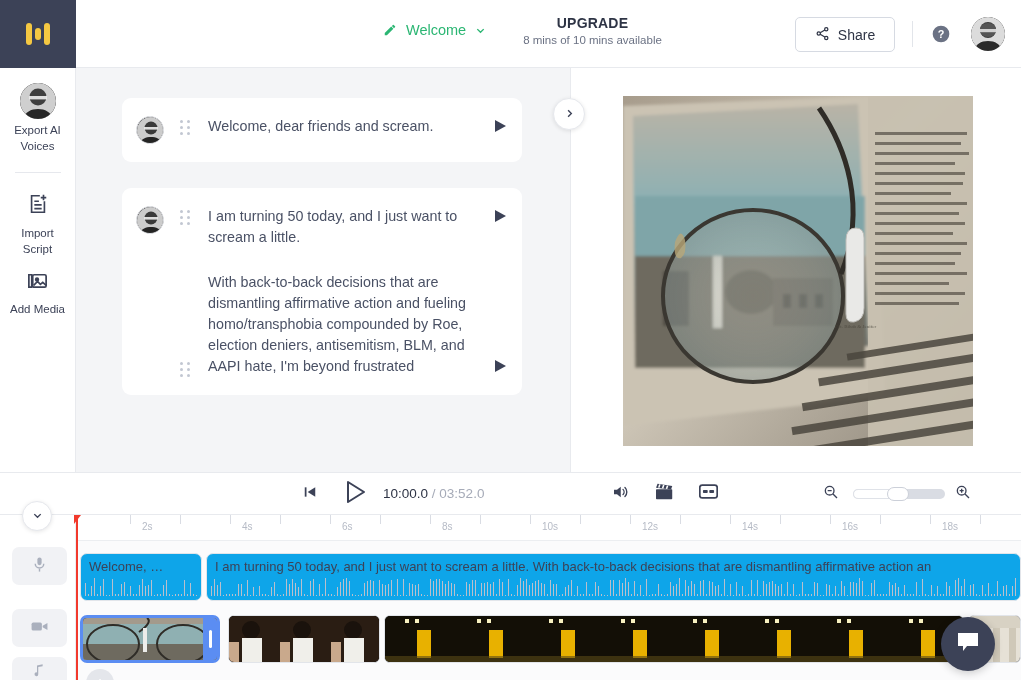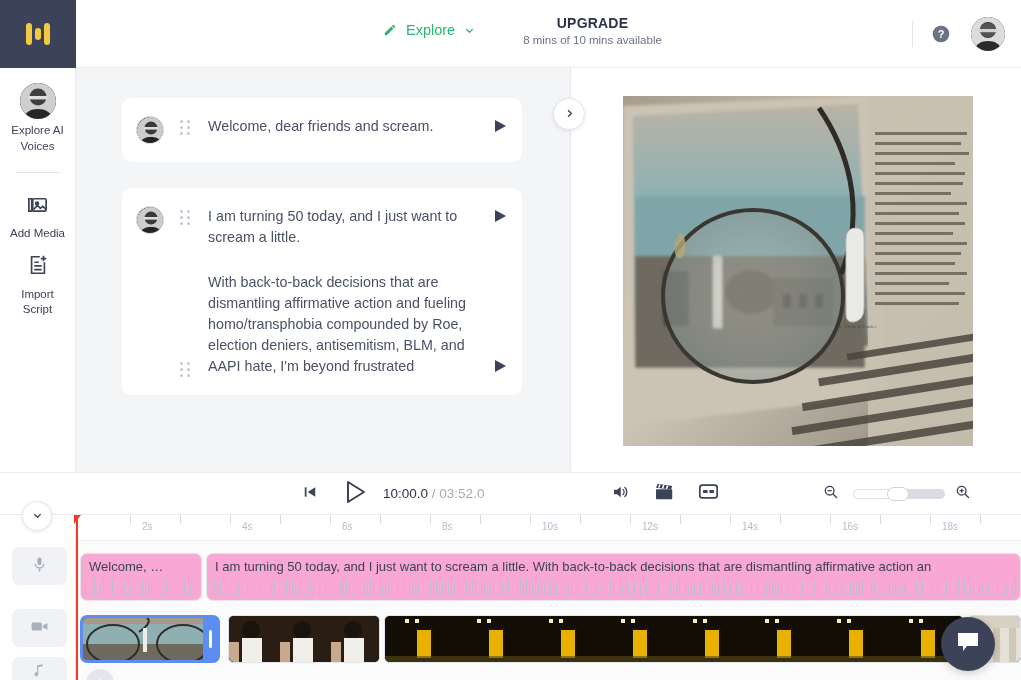--- a/index.html
+++ b/index.html
@@ -168,21 +168,21 @@
   }
   .ruler {
     position: absolute; left: 76px; top: 0; width: 945px; height: 26px;
     background: #fff; border-bottom: 1px solid #eceef1;
   }
   .tick { position: absolute; top: 0; width: 1px; height: 9px; background: #d9dce3; }
   .tick-label { position: absolute; top: 6px; font-size: 10px; color: #b6bbc6; }
 
   .tl-body { position: absolute; left: 76px; top: 26px; width: 945px; height: 139px; }
   .audio-clip {
-    position: absolute; top: 12px; height: 48px; background: #f9a8d4;
+    position: absolute; top: 12px; height: 48px; background: #0ea5e9;
     border: 1px solid #e2e5ea; border-radius: 7px; overflow: hidden;
     display: flex; flex-direction: column; cursor: pointer;
   }
   .audio-clip .aclabel {
     font-size: 13px; color: #3c4257; padding: 5px 0 0 8px; white-space: nowrap; overflow: hidden;
   }
   .audio-clip .wave { flex: 1; position: relative; }
   .wave i { position: absolute; bottom: 4px; width: 1px; background: #b9bfcc; display: block; }
 
   .video-clip {
@@ -225,34 +225,45 @@
           <i class="tall"></i>
       </div>
     </div>
 
     <div class="edit-chip">
       <span class="pencil">
         <svg width="14" height="14" viewBox="0 0 24 24" fill="currentColor">
             <path d="M3 17.3V21h3.7L17.8 9.9l-3.7-3.7zM20.7 7a1 1 0 0 0 0-1.4l-2.3-2.3a1 1 0 0 0-1.4 0l-1.8 1.8 3.7 3.7z"></path>
           </svg>
       </span>
-      <span class="etext">Explore</span>
+      <span class="etext">Welcome</span>
       <span class="chev">
         <svg width="11" height="11" viewBox="0 0 24 24" fill="none" stroke="currentColor" stroke-width="3">
             <path d="M5 9l7 7 7-7"></path>
           </svg>
       </span>
     </div>
 
     <div class="upgrade">
       <div class="up-title">UPGRADE</div>
       <div class="up-sub">8 mins of 10 mins available</div>
     </div>
 
 
+    <div class="btn-share">
+      <span>
+        <svg width="15" height="15" viewBox="0 0 24 24" fill="none" stroke="currentColor" stroke-width="2">
+            <circle cx="18" cy="5" r="2.6"></circle>
+            <circle cx="6" cy="12" r="2.6"></circle>
+            <circle cx="18" cy="19" r="2.6"></circle>
+            <path d="M8.3 10.8 15.7 6.5M8.3 13.2l7.4 4.3"></path>
+          </svg>
+      </span>
+      <span>Share</span>
+    </div>
 
     <div class="hdr-sep"></div>
     <div class="help-icon">
       <svg width="20" height="20" viewBox="0 0 24 24" fill="#6b7284">
           <circle cx="12" cy="12" r="10"></circle>
           <text x="12" y="17" font-size="13" font-weight="bold" text-anchor="middle" fill="#fff" font-family="Liberation Sans">?</text>
         </svg>
     </div>
     <div class="avatar-top">
       <svg width="34" height="34" viewBox="0 0 34 34">
@@ -284,43 +295,43 @@
               </defs>
             <g clip-path="url(#cb)">
               <rect width="36" height="36" fill="#cfcfcf"></rect>
               <circle cx="18" cy="14" r="8.5" fill="#3f3f3f"></circle>
               <rect x="9" y="13" width="18" height="3.4" fill="#efefef" opacity=".9"></rect>
               <path d="M3 36c2-7 8-10 15-10s13 3 15 10z" fill="#262626"></path>
             </g>
           </svg>
         </span>
       </span>
-      <span class="rlabel">Explore AI Voices</span>
+      <span class="rlabel">Export AI Voices</span>
     </div>
     <div class="rail-div"></div>
+    <div class="rail-item">
+      <span class="ricon">
+        <svg width="22" height="22" viewBox="0 0 24 24" fill="none" stroke="currentColor" stroke-width="1.8">
+            <path d="M14 3H5v18h14V9"></path>
+            <path d="M8 9h5M8 13h8M8 17h8"></path>
+            <path d="M18 2v6M15 5h6"></path>
+          </svg>
+      </span>
+      <span class="rlabel">Import Script</span>
+    </div>
     <div class="rail-item">
       <span class="ricon">
         <svg width="23" height="23" viewBox="0 0 24 24" fill="none" stroke="currentColor" stroke-width="1.8">
             <path d="M3 6h3v13H3z"></path>
             <rect x="7" y="6" width="14" height="13" rx="1.5"></rect>
             <circle cx="11.5" cy="11" r="1.4" fill="currentColor"></circle>
             <path d="M8 17l4-4 3 3 2.5-2 3.5 3"></path>
           </svg>
       </span>
       <span class="rlabel">Add Media</span>
-    </div>
-    <div class="rail-item">
-      <span class="ricon">
-        <svg width="22" height="22" viewBox="0 0 24 24" fill="none" stroke="currentColor" stroke-width="1.8">
-            <path d="M14 3H5v18h14V9"></path>
-            <path d="M8 9h5M8 13h8M8 17h8"></path>
-            <path d="M18 2v6M15 5h6"></path>
-          </svg>
-      </span>
-      <span class="rlabel">Import Script</span>
     </div>
   </div>
 
   <div class="script-panel">
     <div class="block">
       <span class="bavatar">
         <svg width="28" height="28" viewBox="0 0 28 28">
           <defs>
               <clipPath id="cc">
                 <circle cx="14" cy="14" r="14"></circle>

